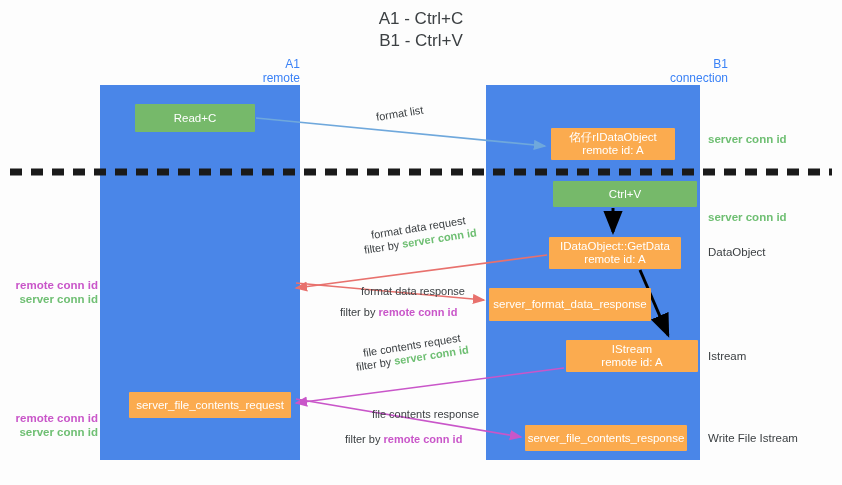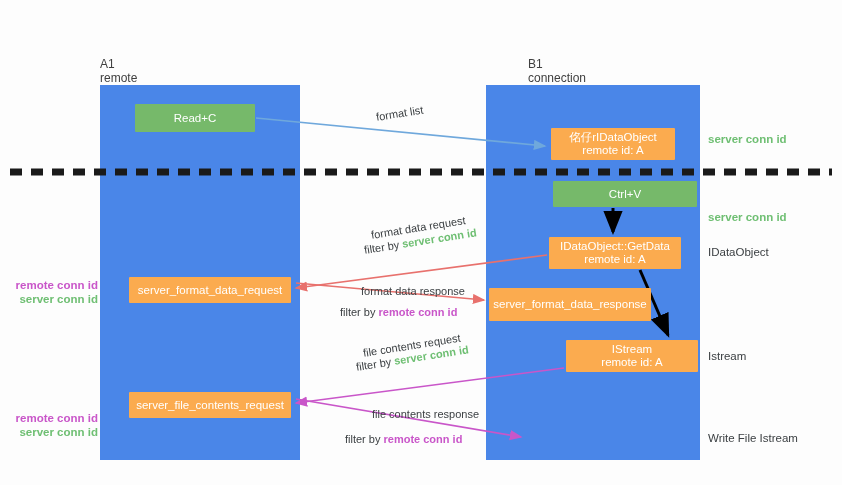--- a/index.html
+++ b/index.html
@@ -30,23 +30,23 @@
     left: 0; top: 8px; width: 842px;
     text-align: center;
     font-size: 17px;
     color: #3c4043;
     line-height: 22px;
     white-space: pre-line;
   }
 
   
   .lane-head {
-    text-align: left;
+    text-align: right;
     font-size: 12px;
-    color: #404040;
+    color: #3b82f6;
     line-height: 14px;
     white-space: pre-line;
   }
   #lane-head-a1 { left: 100px; top: 57px; width: 200px; }
   #lane-head-b1 { left: 528px; top: 57px; width: 200px; }
 
   
   .lane {
     background: #4a86e8;
   }
@@ -157,54 +157,56 @@
 
     <line x1="296" y1="283" x2="484" y2="300" stroke="#e8716d" stroke-width="1.6" marker-end="url(#ah-red)"></line>
 
     <line x1="564" y1="368" x2="296" y2="403" stroke="#c956c9" stroke-width="1.6" marker-end="url(#ah-mag)"></line>
 
     <line x1="296" y1="399" x2="521" y2="437" stroke="#c956c9" stroke-width="1.6" marker-end="url(#ah-mag)"></line>
 
     <line x1="10" y1="172" x2="832" y2="172" stroke="#1a1a1a" stroke-width="7" stroke-dasharray="12 9" stroke-linecap="butt"></line>
   </svg>
 
+  <div class="abs" id="title">A1 - Ctrl+C
+B1 - Ctrl+V</div>
 
   <div class="abs lane-head" id="lane-head-a1">A1
 remote</div>
   <div class="abs lane-head" id="lane-head-b1">B1
 connection</div>
 
   <div class="abs node green" id="n-ctrlc">Read+C</div>
   <div class="abs node orange" id="n-idataobj">佲仔rIDataObject
 remote id: A</div>
   <div class="abs node green" id="n-ctrlv">Ctrl+V</div>
   <div class="abs node orange" id="n-getdata">IDataObject::GetData
 remote id: A</div>
-  <div class="abs node orange" id="n-sfdreq">server_format_data_request</div>
   <div class="abs node orange" id="n-sfdresp">server_format_data_response</div>
   <div class="abs node orange" id="n-istream">IStream
 remote id: A</div>
   <div class="abs node orange" id="n-sfcreq">server_file_contents_request</div>
+  <div class="abs node orange" id="n-sfcresp">server_file_contents_response</div>
 
   <div class="abs edge-label rot-up" id="el-formatlist">format list</div>
 
   <div class="abs edge-label rot-up" id="el-fdreq-1">format data request</div>
   <div class="abs edge-label rot-up" id="el-fdreq-2"><span>filter by </span><b class="g">server conn id</b></div>
 
   <div class="abs edge-label" id="el-fdresp-1">format data response</div>
   <div class="abs edge-label" id="el-fdresp-2"><span>filter by </span><b class="m">remote conn id</b></div>
 
   <div class="abs edge-label rot-up" id="el-fcreq-1">file contents request</div>
   <div class="abs edge-label rot-up" id="el-fcreq-2"><span>filter by </span><b class="g">server conn id</b></div>
 
   <div class="abs edge-label" id="el-fcresp-1">file contents response</div>
   <div class="abs edge-label" id="el-fcresp-2"><span>filter by </span><b class="m">remote conn id</b></div>
 
   <div class="abs ann green" id="ann-srv-1">server conn id</div>
   <div class="abs ann green" id="ann-srv-2">server conn id</div>
-  <div class="abs ann" id="ann-dataobject">IDataObject</div>
+  <div class="abs ann" id="ann-dataobject">DataObject</div>
   <div class="abs ann" id="ann-istream">Istream</div>
   <div class="abs ann" id="ann-writefile">Write File Istream</div>
 
   <div class="abs ann-stack" id="ann-left-1"><span class="m">remote conn id</span><br><span class="g">server conn id</span></div>
   <div class="abs ann-stack" id="ann-left-2"><span class="m">remote conn id</span><br><span class="g">server conn id</span></div>
 
 </div>
 
 </body></html>

